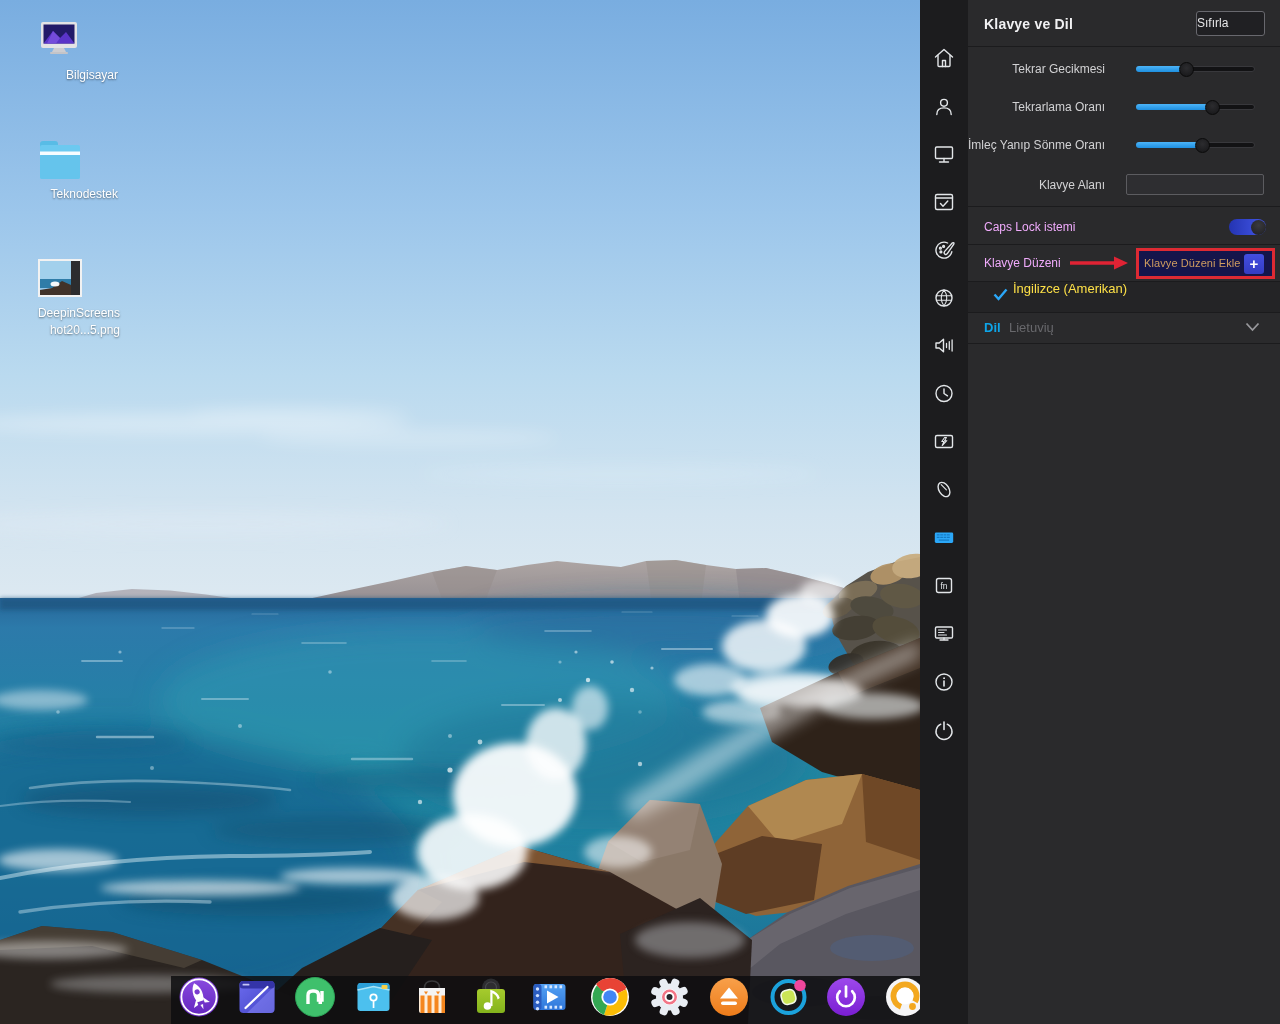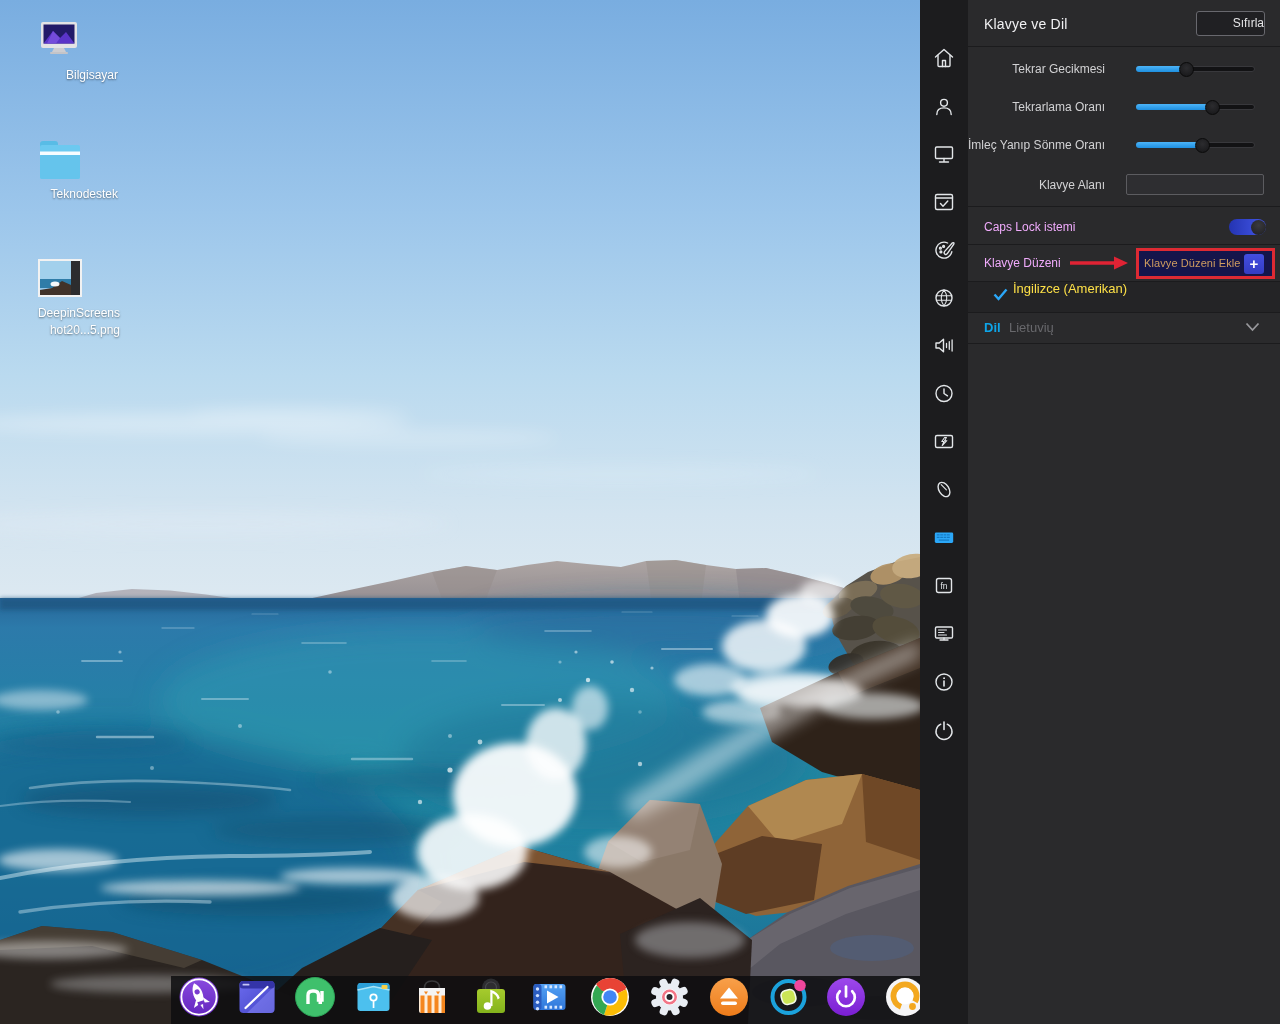--- a/index.html
+++ b/index.html
@@ -454,22 +454,22 @@
         <circle cx="12" cy="8.2" r="0.5" fill="#e3e6e9" stroke-width="1"></circle>
       </g>
 <g transform="translate(12,718)">
         <path d="M8.8,6.2 a8,8 0 1 0 6.4,0"></path>
         <path d="M12,4 v7.5" stroke-width="1.6"></path>
       </g>
 </svg>
 </div>
 
 <div id="panel">
-<div class="abs" style="left:16px;top:16px;font-size:14px;font-weight:normal;color:#f1f1f3;letter-spacing:0.2px">Klavye ve Dil</div>
-<div class="abs" style="left:228px;top:11px;width:69px;height:25px;background:#202023;border:1px solid #68686e;border-radius:3px;color:#e6e6e8;font-size:12px;text-align:right;line-height:23px">Sıfırla</div>
+<div class="abs" style="left:16px;top:16px;font-size:14px;font-weight:bold;color:#f1f1f3;letter-spacing:0.2px">Klavye ve Dil</div>
+<div class="abs" style="left:228px;top:11px;width:69px;height:25px;background:#202023;border:1px solid #68686e;border-radius:3px;color:#e6e6e8;font-size:12px;text-align:left;line-height:23px">Sıfırla</div>
 <div class="pdiv" style="top:46px"></div>
 <div class="rlabel" style="top:61px">Tekrar Gecikmesi</div>
 <div class="track" style="left:168px;top:66px">
       <div class="fill" style="width:50px"></div>
       <div class="knob" style="left:42px"></div>
     </div>
 <div class="rlabel" style="top:99px">Tekrarlama Oranı</div>
 <div class="track" style="left:168px;top:104px">
       <div class="fill" style="width:76px"></div>
       <div class="knob" style="left:68px"></div>

